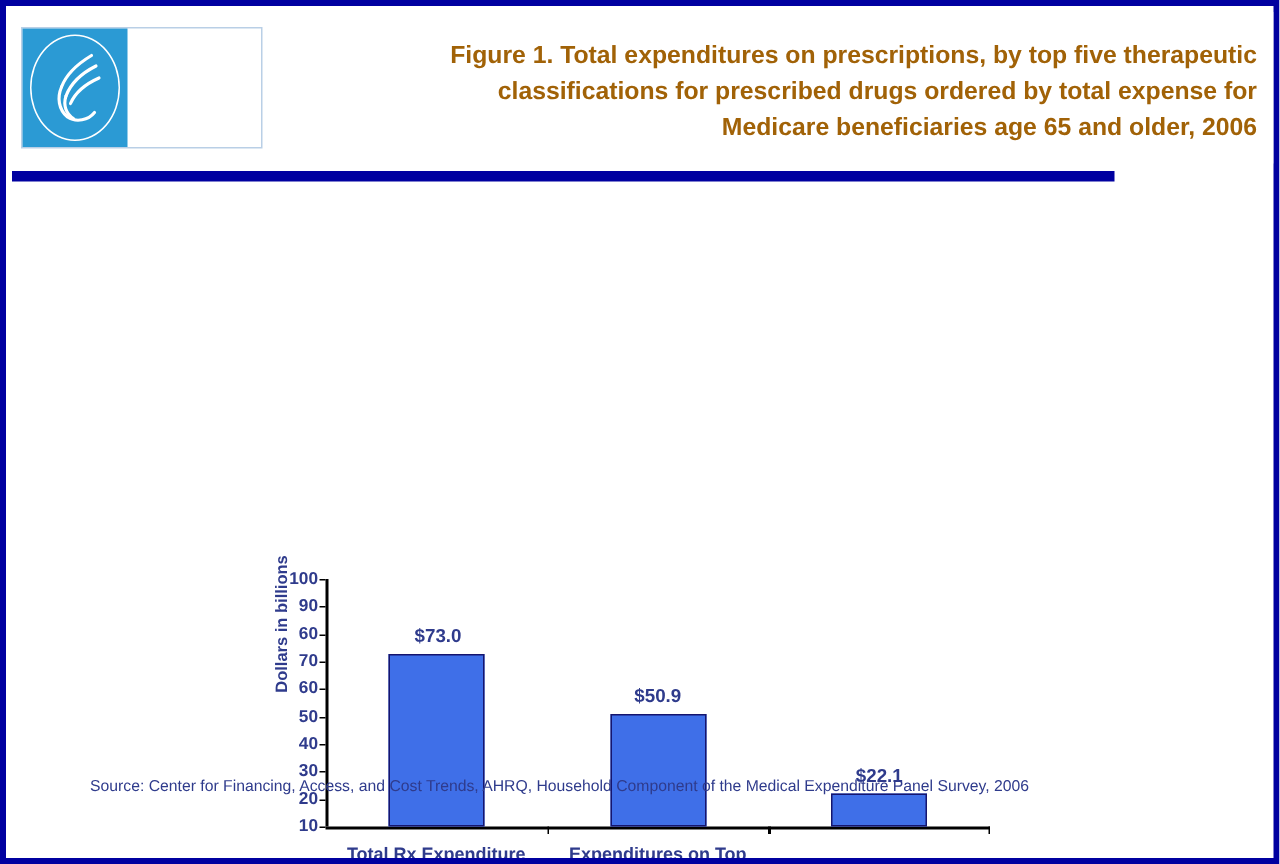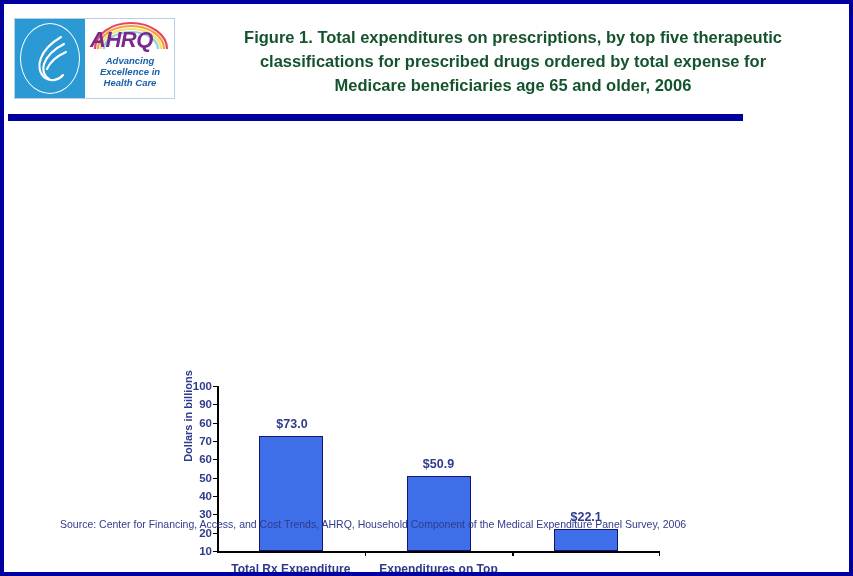--- a/index.html
+++ b/index.html
@@ -106,26 +106,26 @@
     font-size: 9.5px;
     line-height: 11px;
     color: #1a5fa8;
   }
 
   #figure-title {
     position: absolute;
     left: 180px;
     top: 17px;
     width: 650px;
-    text-align: center;
+    text-align: right;
     font-family: "Liberation Sans", sans-serif;
     font-weight: bold;
     font-size: 16.5px;
     line-height: 24px;
-    color: #14532d;
+    color: #a16207;
   }
 
   #header-rule {
     position: absolute;
     left: 4px;
     top: 110px;
     width: 735px;
     height: 7px;
     background: #0000a0;
   }
@@ -256,34 +256,20 @@
         <div class="ring"></div>
         <svg class="bird" viewBox="0 0 40 52">
           <g fill="none" stroke="#ffffff" stroke-width="2.1" stroke-linecap="round">
             <path d="M30 4 C20 10 13 17 10 25"></path>
             <path d="M33 11 C23 16 16 23 13 31"></path>
             <path d="M35 19 C26 23 19 29 16 36"></path>
             <path d="M10 25 C7 32 8 40 14 45 C20 49 28 47 32 42"></path>
             <path d="M13 31 C11 37 13 43 18 46"></path>
           </g>
         </svg>
-      </div>
-      <div id="ahrq-block">
-        <svg id="ahrq-arc" viewBox="0 0 80 30">
-          <path d="M4 28 A36 26 0 0 1 76 28" fill="none" stroke="#e8465c" stroke-width="2.2"></path>
-          <path d="M7 28 A33 23 0 0 1 73 28" fill="none" stroke="#f2a23a" stroke-width="2.2"></path>
-          <path d="M10 28 A30 20 0 0 1 70 28" fill="none" stroke="#f6df6a" stroke-width="2.2"></path>
-          <path d="M13 28 A27 17 0 0 1 67 28" fill="none" stroke="#8fd0e8" stroke-width="2.2"></path>
-        </svg>
-        <div id="ahrq-word">AHRQ</div>
-        <div id="ahrq-tag">
-          <div>Advancing</div>
-          <div>Excellence in</div>
-          <div>Health Care</div>
-        </div>
       </div>
     </div>
 
     <div id="figure-title">
       <div>Figure 1. Total expenditures on prescriptions, by top five therapeutic</div>
       <div>classifications for prescribed drugs ordered by total expense for</div>
       <div>Medicare beneficiaries age 65 and older, 2006</div>
     </div>
   </div>
 

